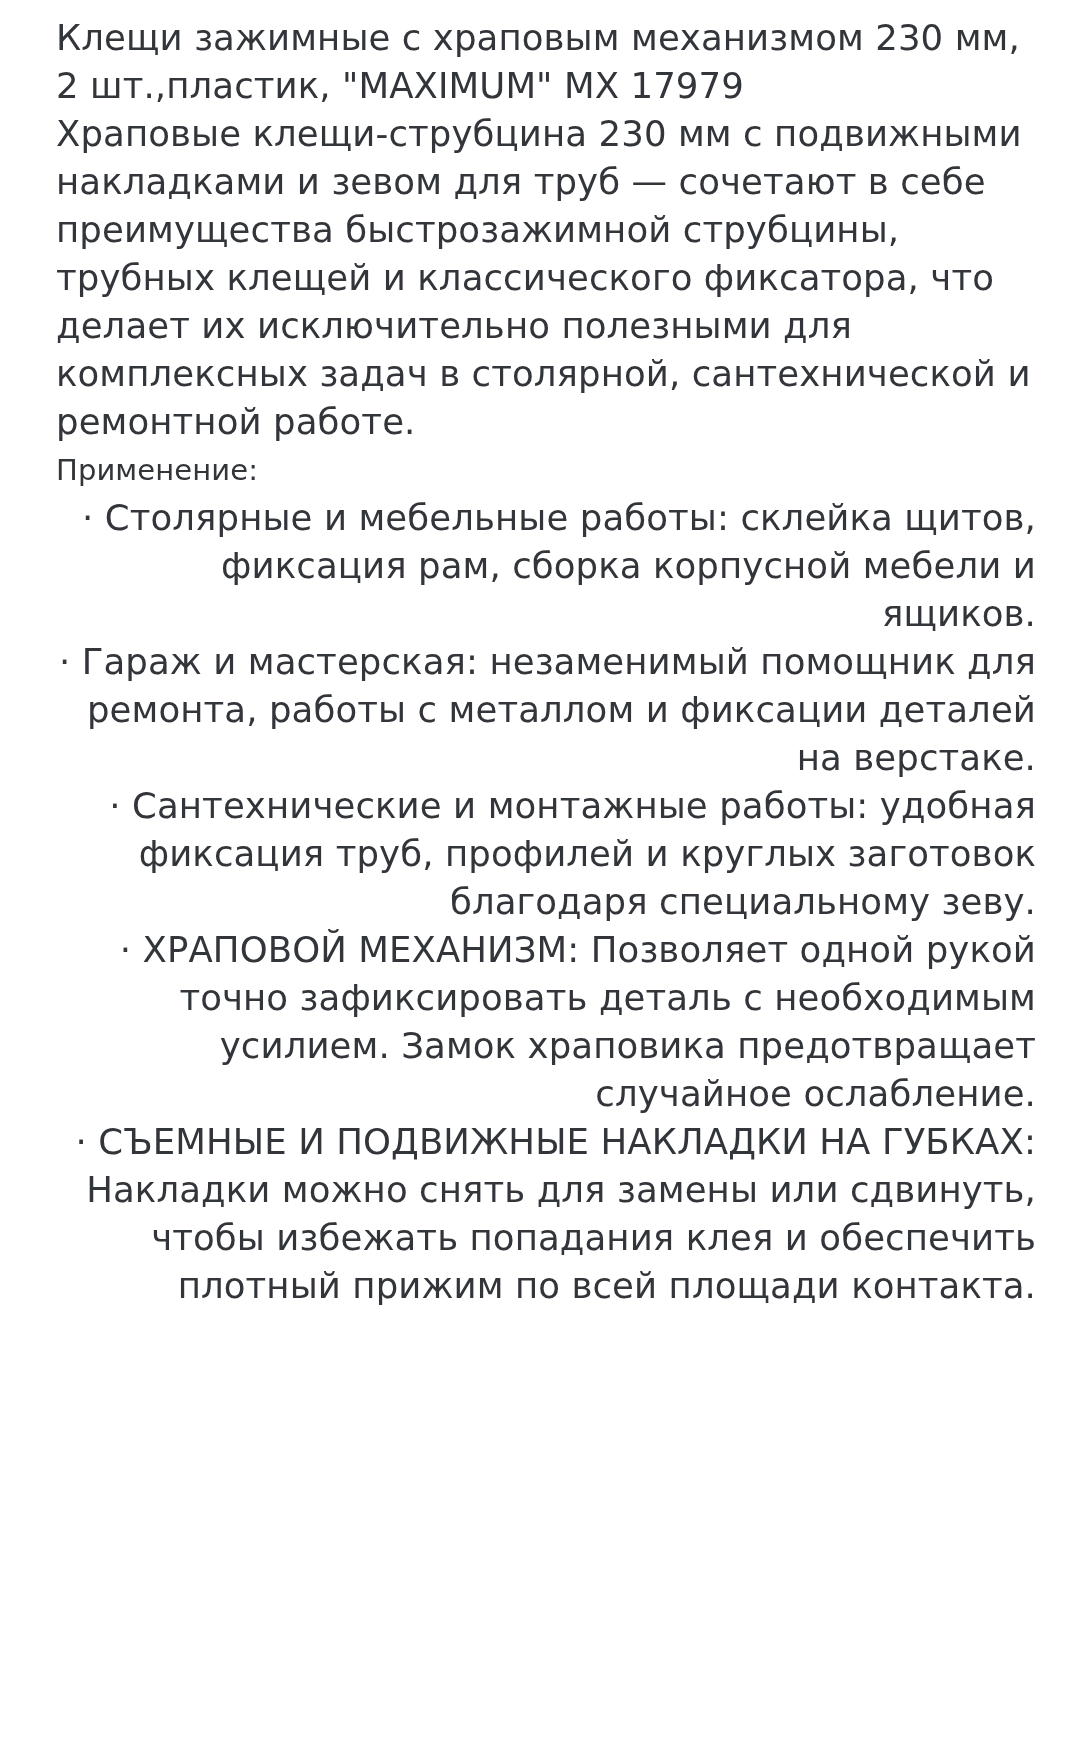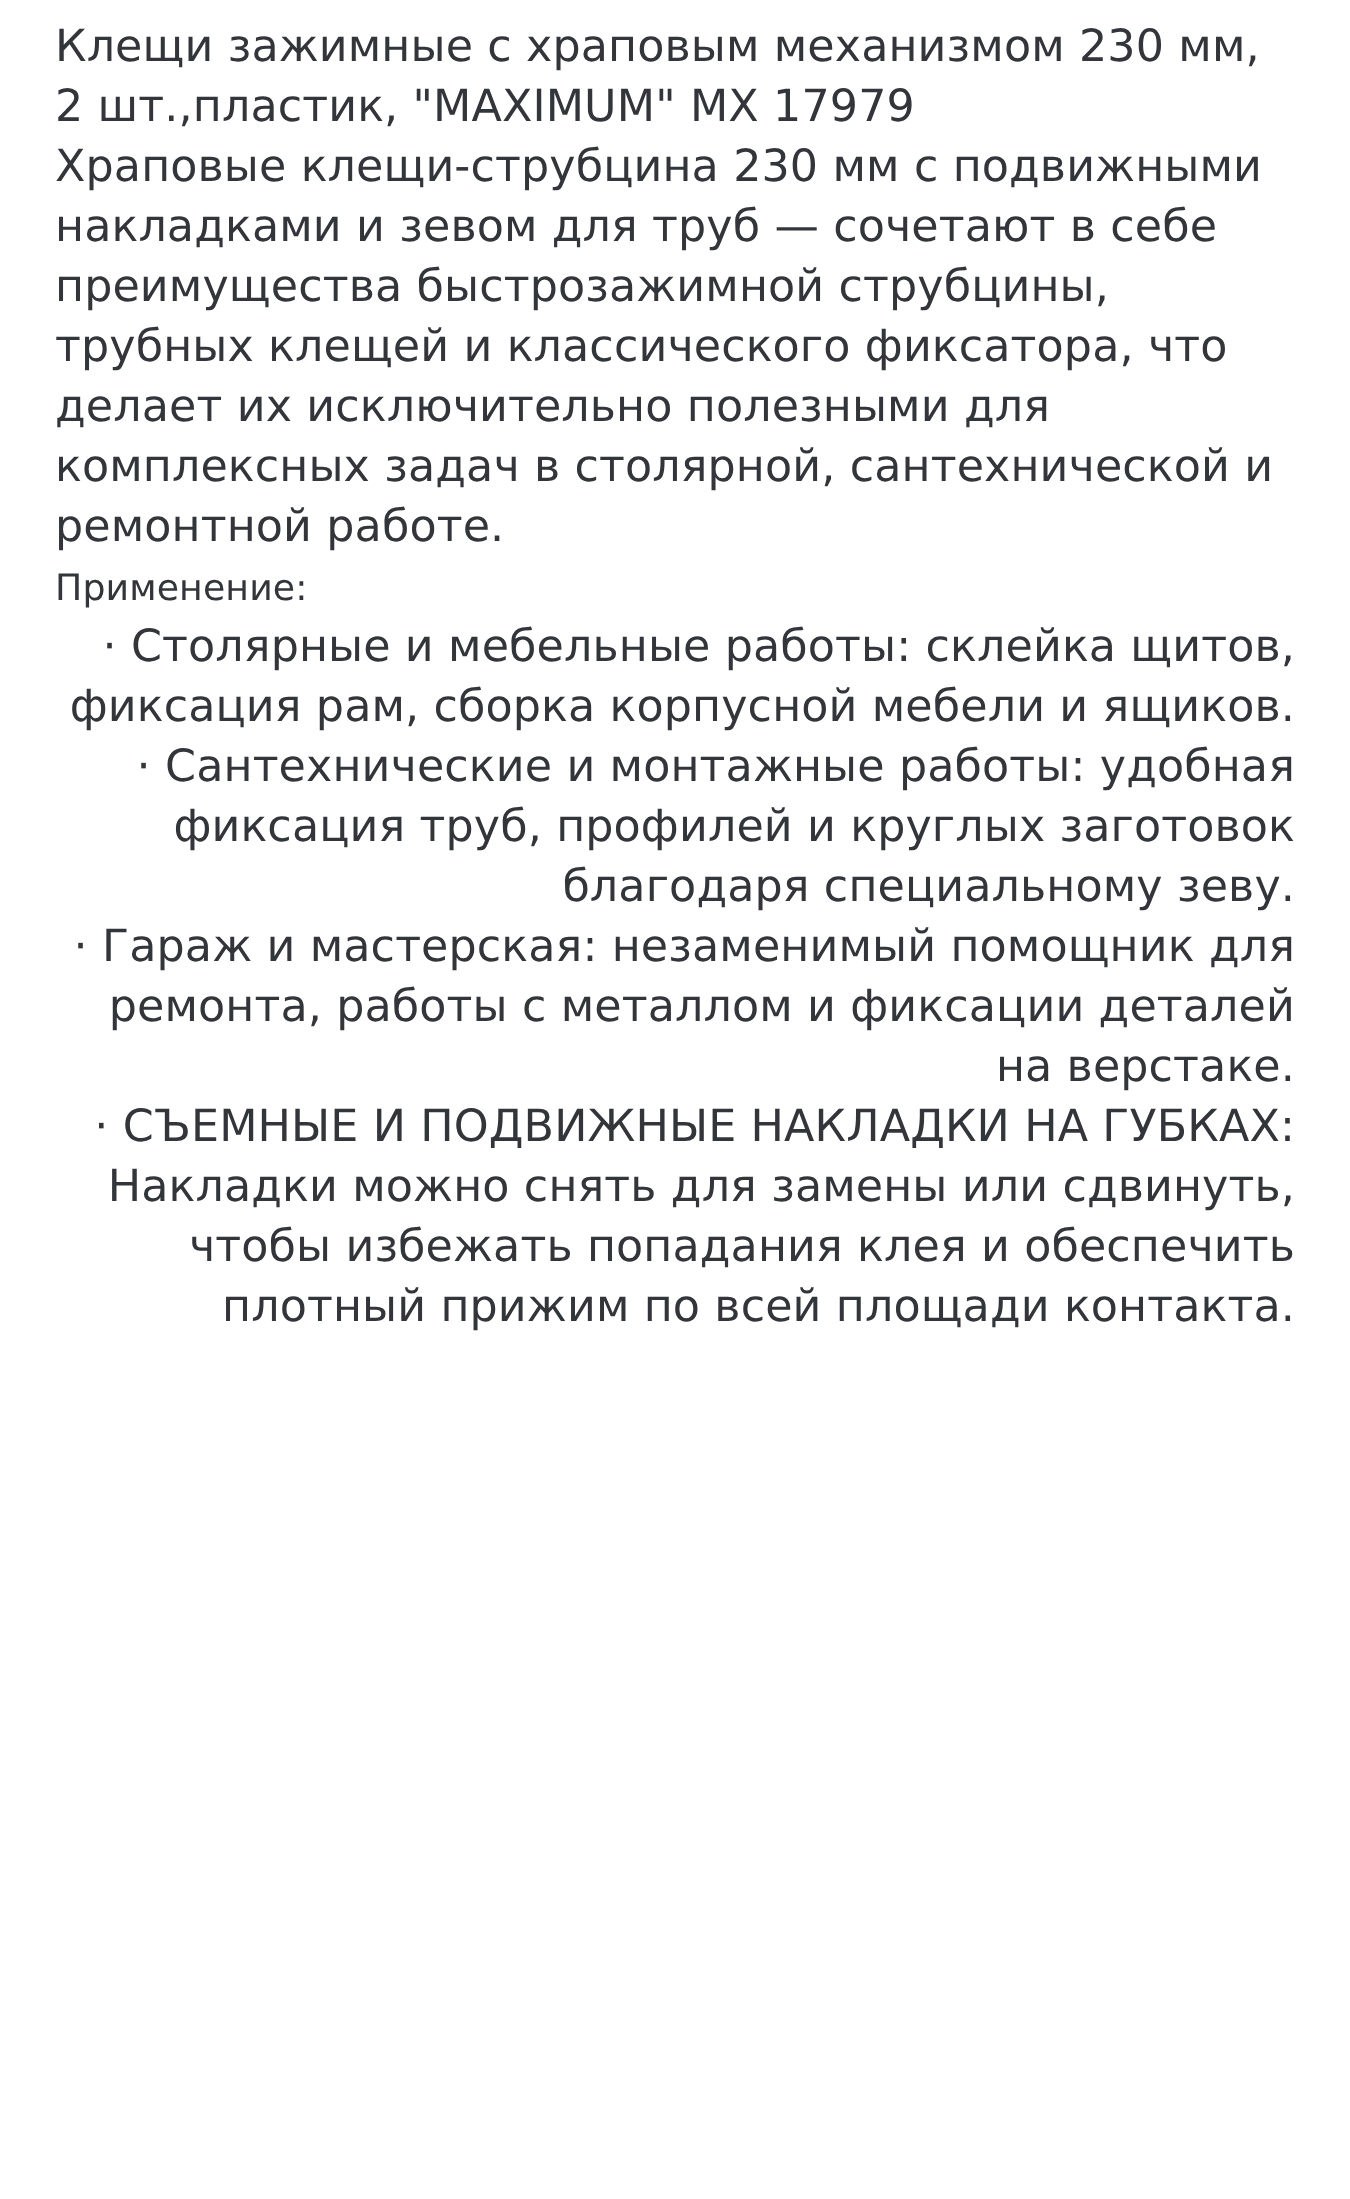--- a/index.html
+++ b/index.html
@@ -10,21 +10,21 @@
   body {
     width: 1080px;
     min-height: 1759px;
     font-family: "DejaVu Sans", sans-serif;
     color: #2f3136;
   }
   .page {
     width: 1080px;
     min-height: 1759px;
     box-sizing: border-box;
-    padding: 14px 44px 0 44px;
+    padding: 14px 44px 0 56px;
     background: #ffffff;
   }
   .desc {
     font-size: 35.5px;
     line-height: 48px;
     color: #32353a;
     letter-spacing: 0.1px;
   }
   .para {
     margin: 0;
@@ -49,20 +49,21 @@
 <div class="page">
   <div class="desc">
 
     <p class="para">Клещи зажимные с храповым механизмом 230 мм, 2 шт.,пластик, "MAXIMUM" MX 17979</p>
 
     <p class="para">Храповые клещи-струбцина 230 мм с подвижными накладками и зевом для труб — сочетают в себе преимущества быстрозажимной струбцины, трубных клещей и классического фиксатора, что делает их исключительно полезными для комплексных задач в столярной, сантехнической и ремонтной работе.</p>
 
     <p class="heading">Применение:</p>
 
     <p class="bullet">· Столярные и мебельные работы: склейка щитов, фиксация рам, сборка корпусной мебели и ящиков.</p>
+    <p class="bullet">· Гараж и мастерская: незаменимый помощник для ремонта, работы с металлом и фиксации деталей на верстаке.</p>
     <p class="bullet">· Сантехнические и монтажные работы: удобная фиксация труб, профилей и круглых заготовок благодаря специальному зеву.</p>
-    <p class="bullet">· Гараж и мастерская: незаменимый помощник для ремонта, работы с металлом и фиксации деталей на верстаке.</p>
 
 
+    <p class="bullet">· ХРАПОВОЙ МЕХАНИЗМ: Позволяет одной рукой точно зафиксировать деталь с необходимым усилием. Замок храповика предотвращает случайное ослабление.</p>
     <p class="bullet">· СЪЕМНЫЕ И ПОДВИЖНЫЕ НАКЛАДКИ НА ГУБКАХ: Накладки можно снять для замены или сдвинуть, чтобы избежать попадания клея и обеспечить плотный прижим по всей площади контакта.</p>
 
   </div>
 </div>
 
 </body></html>

